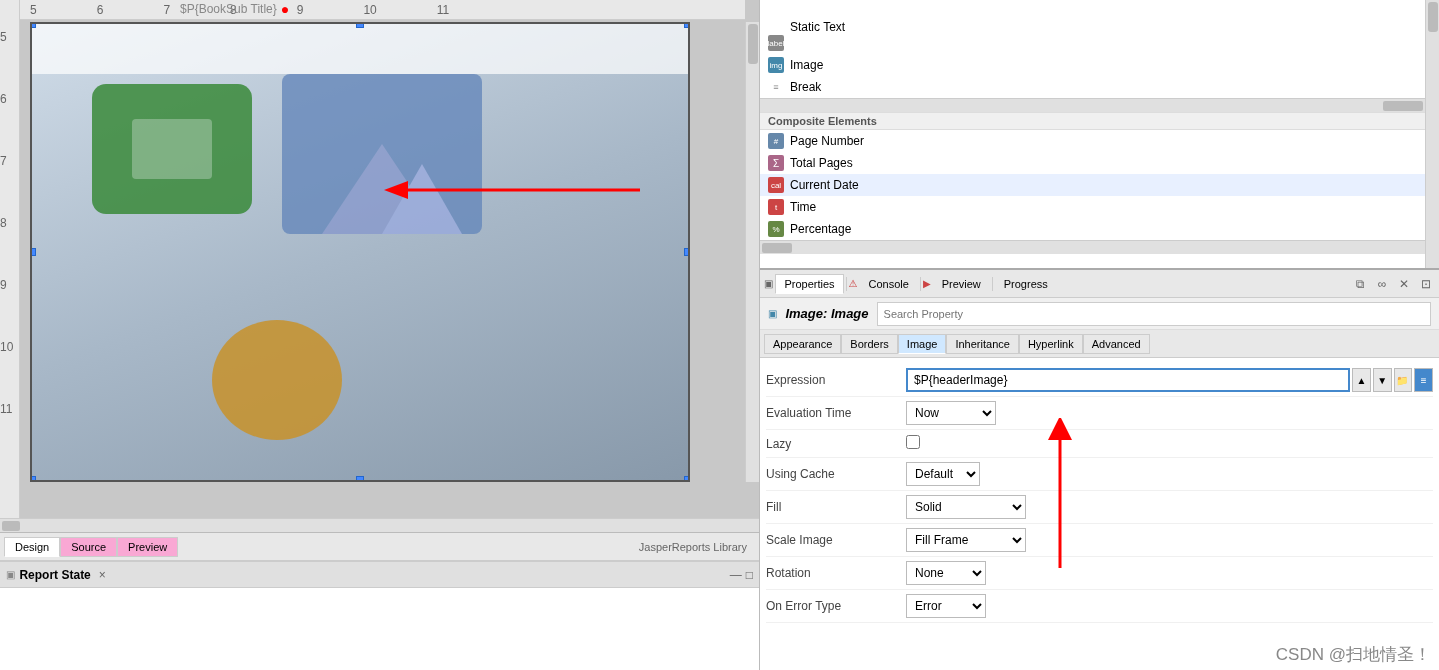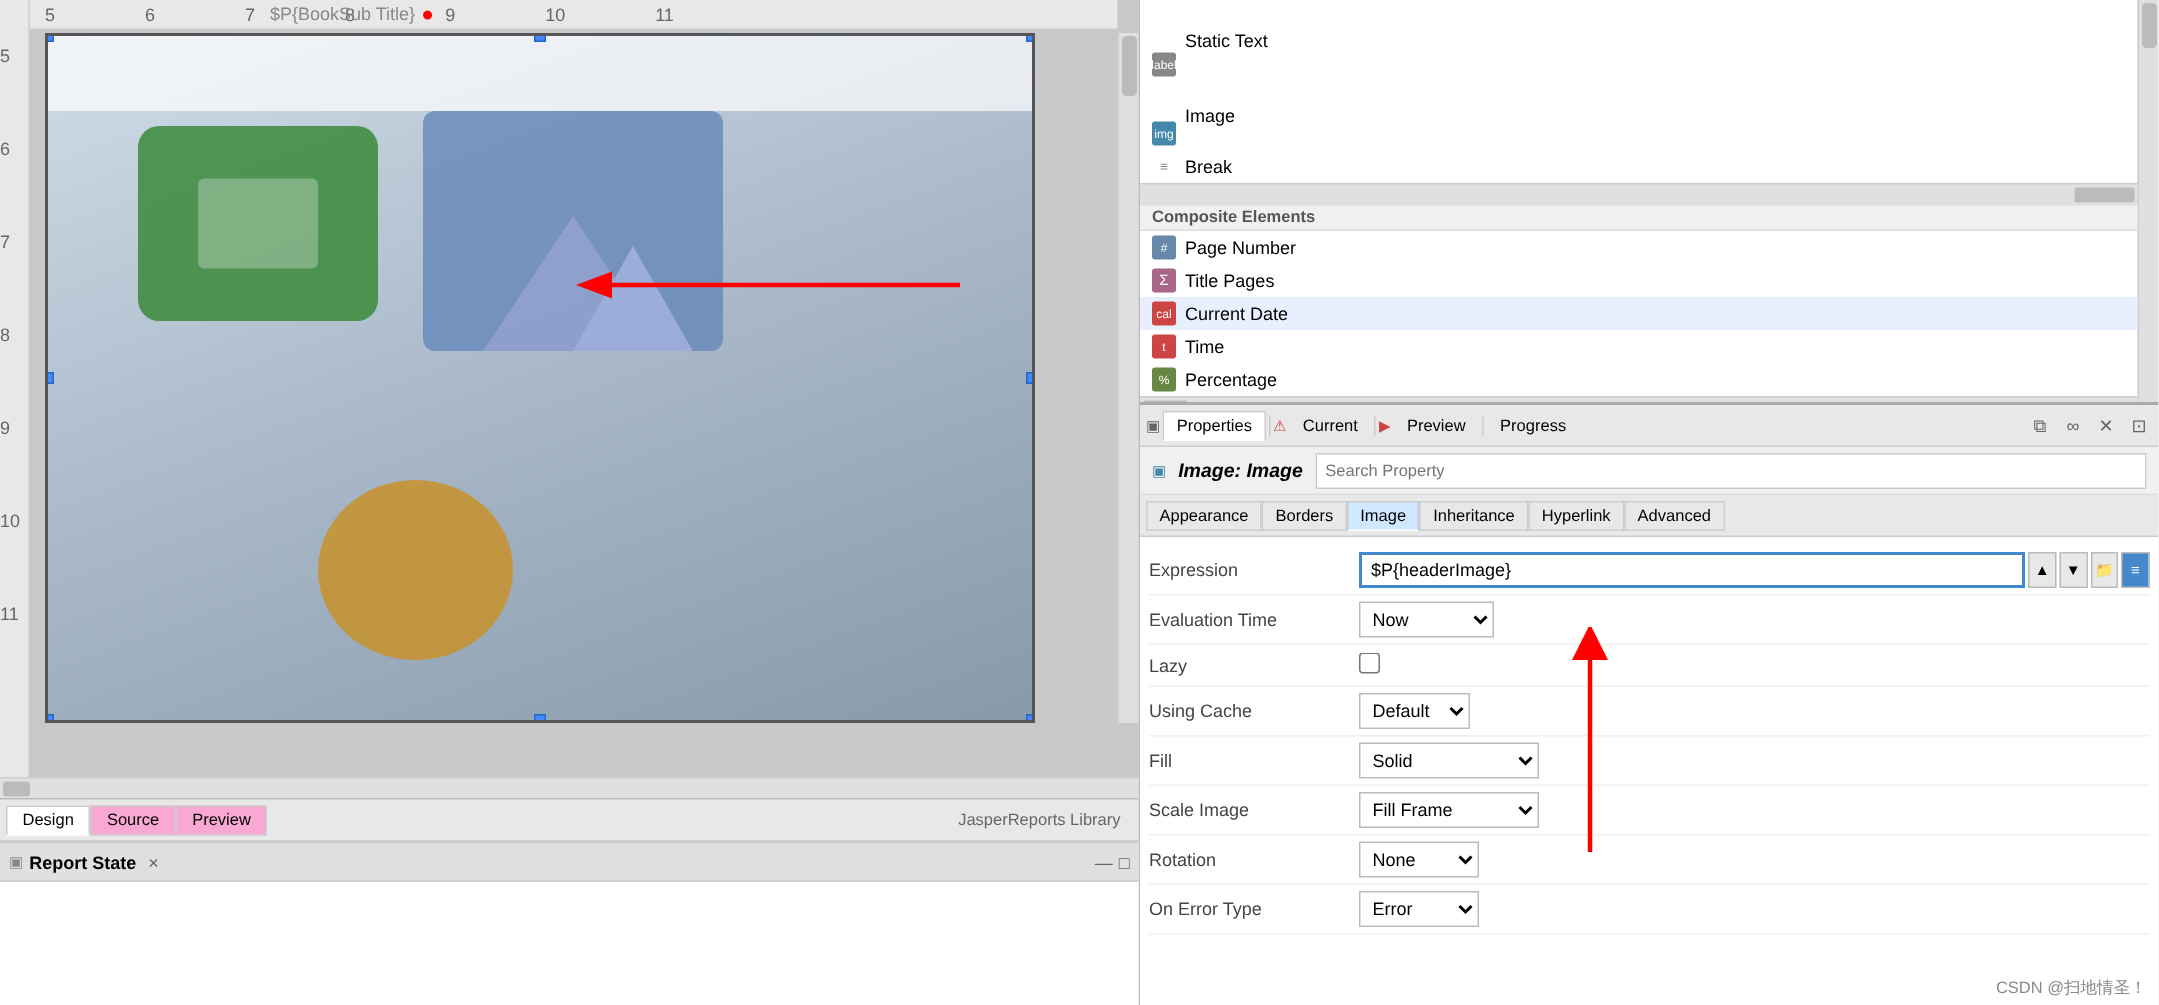--- a/index.html
+++ b/index.html
@@ -69,25 +69,25 @@
     .prop-row { display: flex; align-items: center; padding: 4px 0; border-bottom: 1px solid #f0f0f0; min-height: 28px; }
     .prop-label { width: 140px; color: #444; font-size: 12px; flex-shrink: 0; }
     .prop-value { flex: 1; }
     .prop-input { width: 100%; height: 24px; border: 1px solid #bbb; padding: 2px 6px; background: white; font-size: 12px; }
     .prop-input.blue-border { border: 2px solid #4488cc; }
     .prop-select { height: 24px; border: 1px solid #bbb; background: white; font-size: 12px; padding: 2px 4px; }
     .prop-checkbox { width: 14px; height: 14px; }
     .prop-input-with-btn { display: flex; gap: 2px; }
     .prop-btn { width: 22px; height: 24px; border: 1px solid #bbb; background: #e8e8e8; cursor: pointer; font-size: 10px; display: flex; align-items: center; justify-content: center; }
 
-    .watermark { position: absolute; bottom: 4px; right: 8px; font-size: 11px; color: #888; margin-left: 48px; }
+    .watermark { position: absolute; bottom: 4px; right: 8px; font-size: 17px; color: #888; margin-left: 48px; }
 
     
     .pi-label { background: #888; color: white; font-size: 8px; padding: 1px 2px; border-radius: 2px; margin-top: 32px; }
-    .pi-img { background: #4488aa; color: white; font-size: 8px; padding: 1px 2px; border-radius: 2px; margin-top: 24px; }
+    .pi-img { background: #4488aa; color: white; font-size: 8px; padding: 1px 2px; border-radius: 2px; }
     .pi-num { background: #6688aa; color: white; font-size: 8px; padding: 1px 2px; border-radius: 2px; }
     .pi-cal { background: #aa4444; color: white; font-size: 8px; padding: 1px 2px; border-radius: 2px; }
 
     .header-icons { display: flex; gap: 4px; margin-left: auto; align-items: center; }
     .header-icon-btn { width: 18px; height: 18px; cursor: pointer; color: #666; display: flex; align-items: center; justify-content: center; font-size: 12px; }
     .palette-list { flex: 1; overflow-y: auto; }
   </style>
 </head>
 <body>
 
@@ -218,21 +218,21 @@
 
         <div class="palette-section">Composite Elements</div>
 
         <div class="palette-item">
           <span class="palette-icon pi-num" style="color:white; font-size:8px; padding:1px 3px; background:#6688aa; border-radius:2px;">#</span>
           <span>Page Number</span>
         </div>
 
         <div class="palette-item">
           <span class="palette-icon" style="color:white; font-size:10px; padding:0px 2px; background:#aa6688; border-radius:2px;">Σ</span>
-          <span>Title Pages</span>
+          <span>Total Pages</span>
         </div>
 
         <div class="palette-item" style="background:#e8f0ff;">
           <span class="palette-icon pi-cal" style="color:white; font-size:8px; padding:1px 3px; background:#cc4444; border-radius:2px;">cal</span>
           <span>Current Date</span>
         </div>
 
         <div class="palette-item">
           <span class="palette-icon" style="color:white; font-size:8px; padding:1px 3px; background:#cc4444; border-radius:2px;">t</span>
           <span>Time</span>
@@ -253,21 +253,21 @@
       </div>
     </div>
 
     <div class="properties-panel">
 
       <div class="properties-tabs-bar">
         <span style="font-size:10px; color:#666;">▣</span>
         <div class="prop-tab active">Properties</div>
         <div style="width:1px; height:14px; background:#ccc;"></div>
         <span style="color:#cc4444; font-size:10px;">⚠</span>
-        <div class="prop-tab">Current</div>
+        <div class="prop-tab">Console</div>
         <div style="width:1px; height:14px; background:#ccc;"></div>
         <span style="color:#cc4444; font-size:10px;">▶</span>
         <div class="prop-tab">Preview</div>
         <div style="width:1px; height:14px; background:#ccc;"></div>
         <div class="prop-tab">Progress</div>
         <div class="header-icons">
           <span class="header-icon-btn">⧉</span>
           <span class="header-icon-btn">∞</span>
           <span class="header-icon-btn">✕</span>
           <span class="header-icon-btn">⊡</span>

